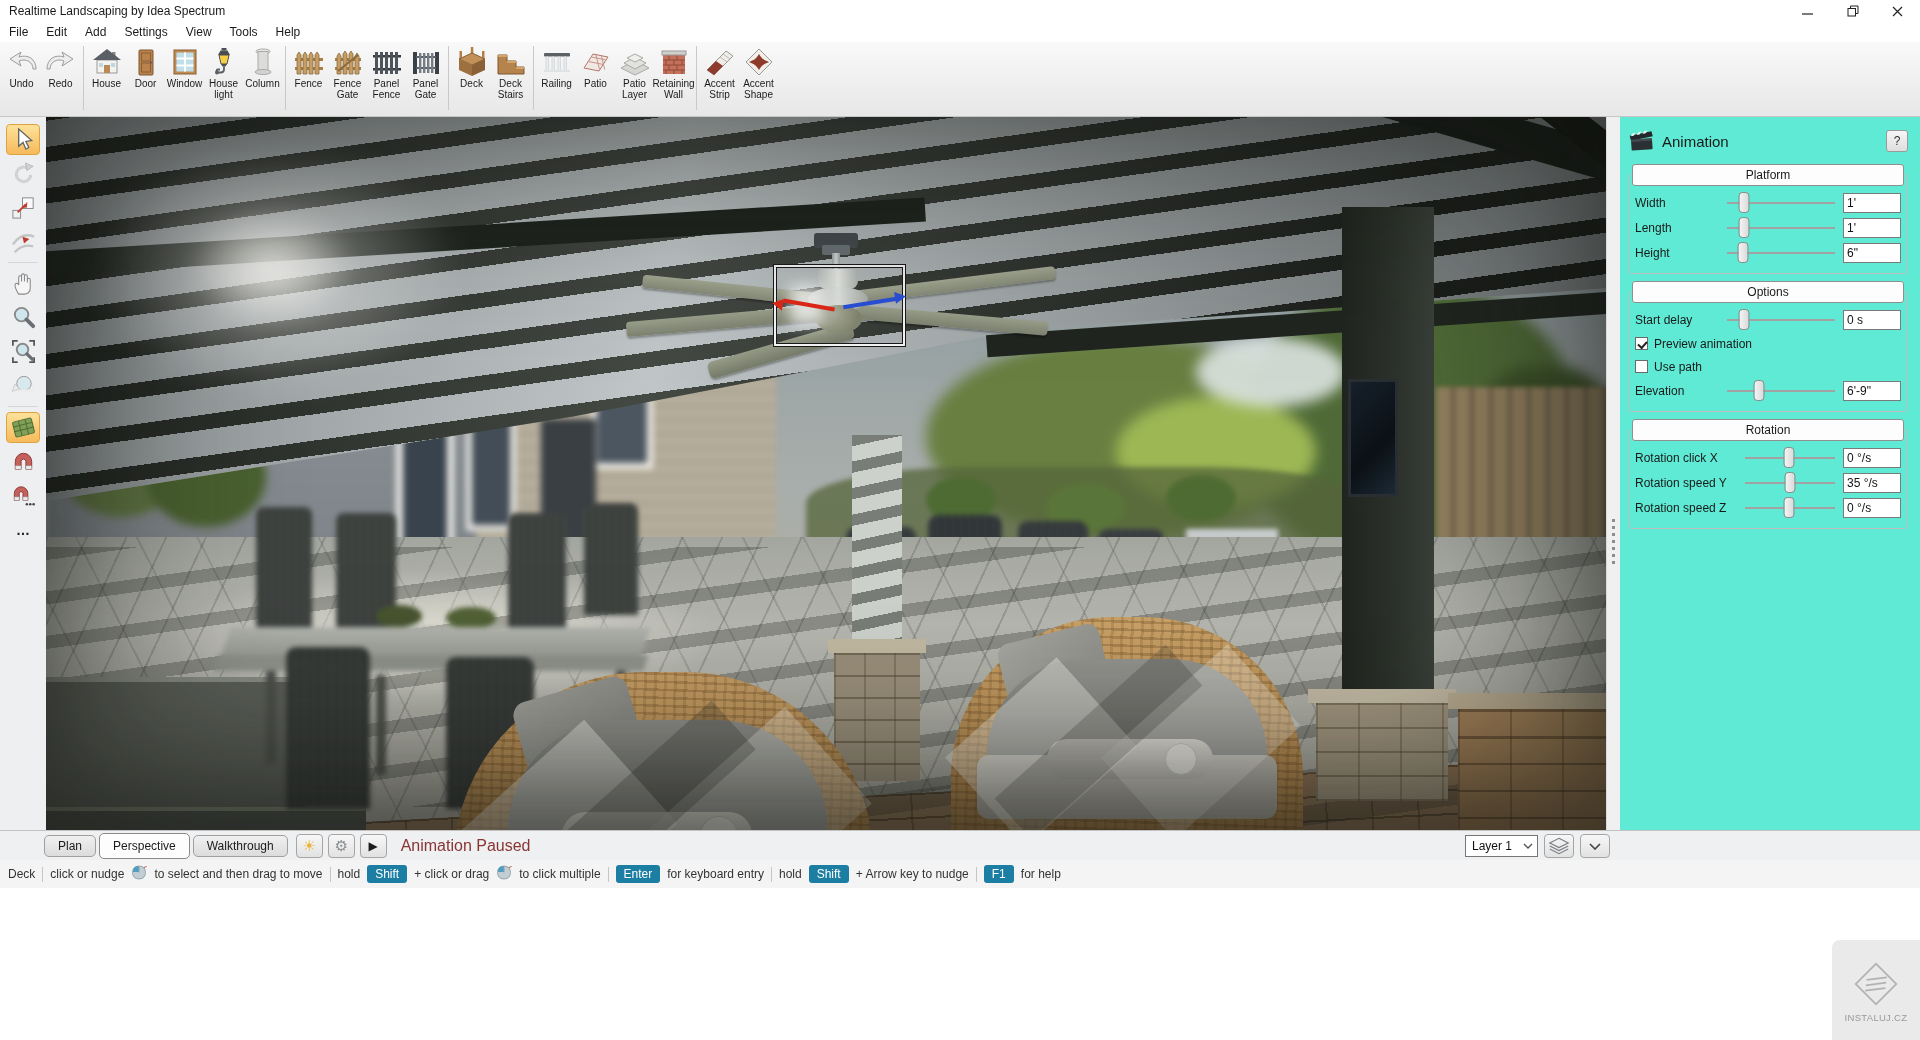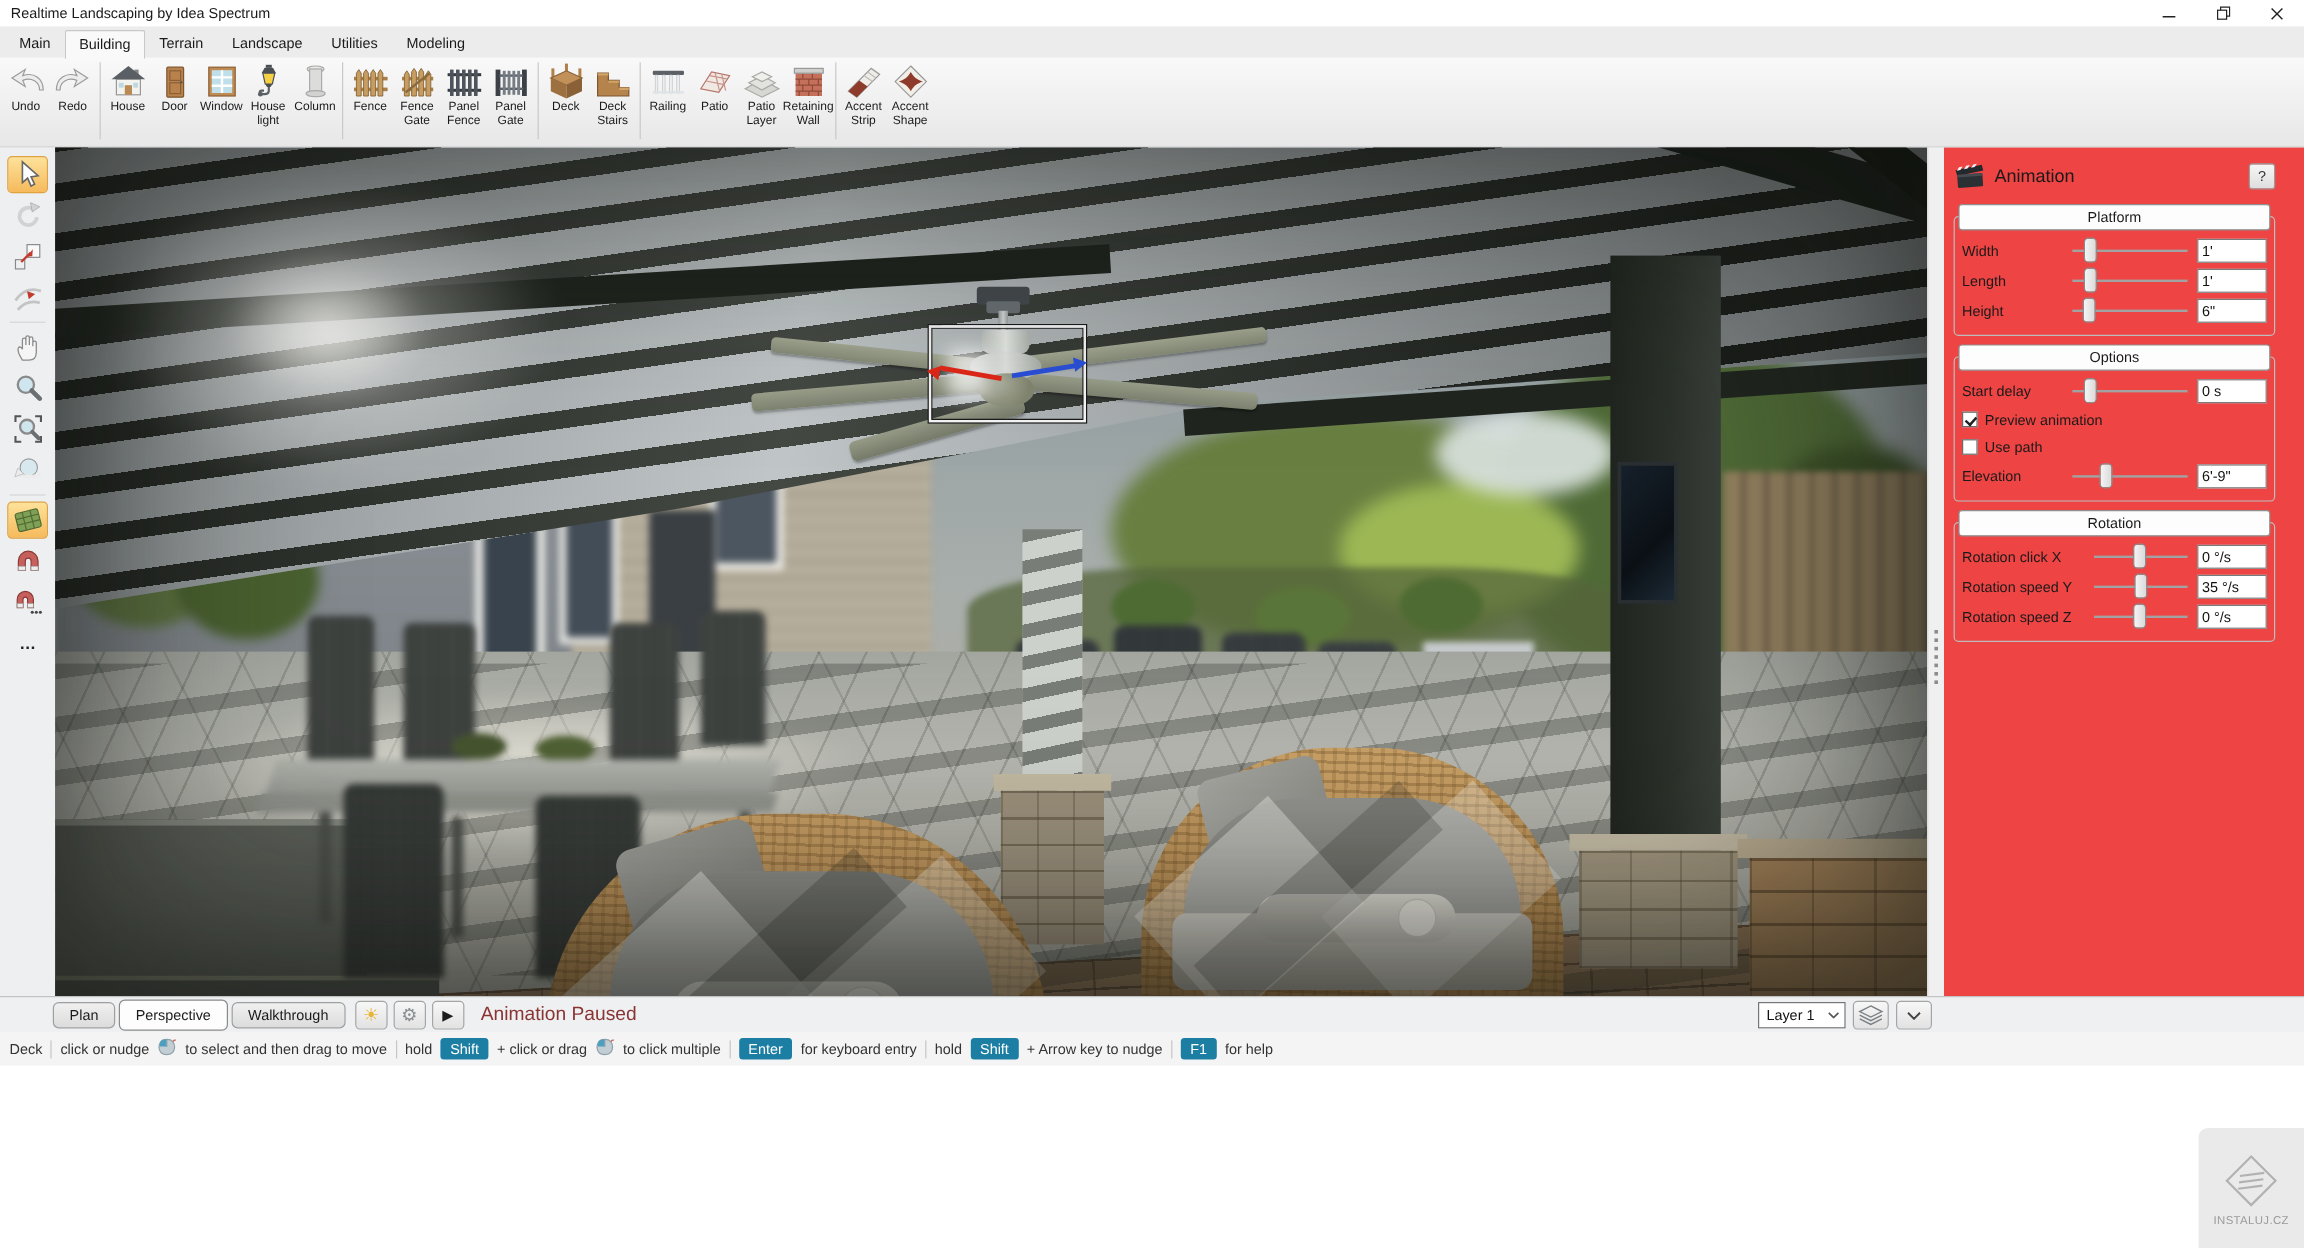--- a/index.html
+++ b/index.html
@@ -35,21 +35,21 @@
   .lsep { width:30px; height:1px; background:#d4d6d7; margin:2px 0; }
   .lmore { font-size:14px; font-weight:bold; color:#222; }
 
   .viewport { flex:1; position:relative; overflow:hidden; background:#8a9295; }
 
   .splitter { width:14px; background:#f0f0f0; position:relative; border-left:1px solid #dadada; flex:0 0 auto; }
   .splitdots { position:absolute; left:5px; top:402px; display:flex; flex-direction:column; gap:4px; }
   .splitdots i { width:3px; height:3px; background:#8d8d8d; display:block; }
 
   
-  .rpanel { width:300px; background:#ef4444; padding:8px 24px 0 8px; font-size:12px; color:#1a1a1a; flex:0 0 auto; }
+  .rpanel { width:300px; background:#5eead4; padding:8px 12px 0 8px; font-size:12px; color:#1a1a1a; flex:0 0 auto; }
   .phead { display:flex; align-items:center; height:32px; }
   .ptitle { font-size:15px; margin-left:8px; }
   .helpbtn { margin-left:auto; width:22px; height:22px; border:1px solid #9a9a9a; border-radius:3px; background:linear-gradient(#f6f6f6,#dedede); display:flex; align-items:center; justify-content:center; font-size:12px; color:#333; }
   .grp { border:1px solid #bdbdbd; border-radius:4px; position:relative; margin-top:17px; padding:15px 6px 8px; }
   .ghdr { position:absolute; top:-11px; left:3px; right:3px; height:22px; background:#fdfdfd; border:1px solid #8f8f8f; border-radius:3px; text-align:center; line-height:20px; font-size:12px; }
   .prow { display:flex; align-items:center; height:25px; }
   .plabel { width:90px; flex:0 0 auto; }
   .rot .plabel { width:108px; }
   .pslider { flex:1; height:21px; position:relative; margin-right:6px; }
   .ptrack { position:absolute; left:2px; right:2px; top:10px; height:2px; background:#a2a2a2; }
@@ -99,29 +99,30 @@
           </svg>
         </div>
       <div class="winbtn">
           <svg width="11" height="11">
             <path d="M1 1 L10 10 M10 1 L1 10" stroke="#222" stroke-width="1.2"></path>
           </svg>
         </div>
     </div>
   </div>
 
-
-  <div class="tabrow">
-    <span class="rtab">Main</span>
-    <span class="rtab active">Building</span>
-    <span class="rtab">Terrain</span>
-    <span class="rtab">Landscape</span>
-    <span class="rtab">Utilities</span>
-    <span class="rtab">Modeling</span>
+  <div class="menubar">
+    <span class="mitem">File</span>
+    <span class="mitem">Edit</span>
+    <span class="mitem">Add</span>
+    <span class="mitem">Settings</span>
+    <span class="mitem">View</span>
+    <span class="mitem">Tools</span>
+    <span class="mitem">Help</span>
   </div>
+
 
   <div class="toolbar">
     <div class="titem">
       <span class="ticon">
           <svg viewBox="0 0 32 32">
             <path d="M27 23c0-7-7-11-14-8l2 5-11-7 11-7-2 5c9-3 17 2 17 12z" fill="#ededed" stroke="#9b9b9b"></path>
           </svg>
         </span>
       <span class="tlabel">Undo</span>
     </div>

